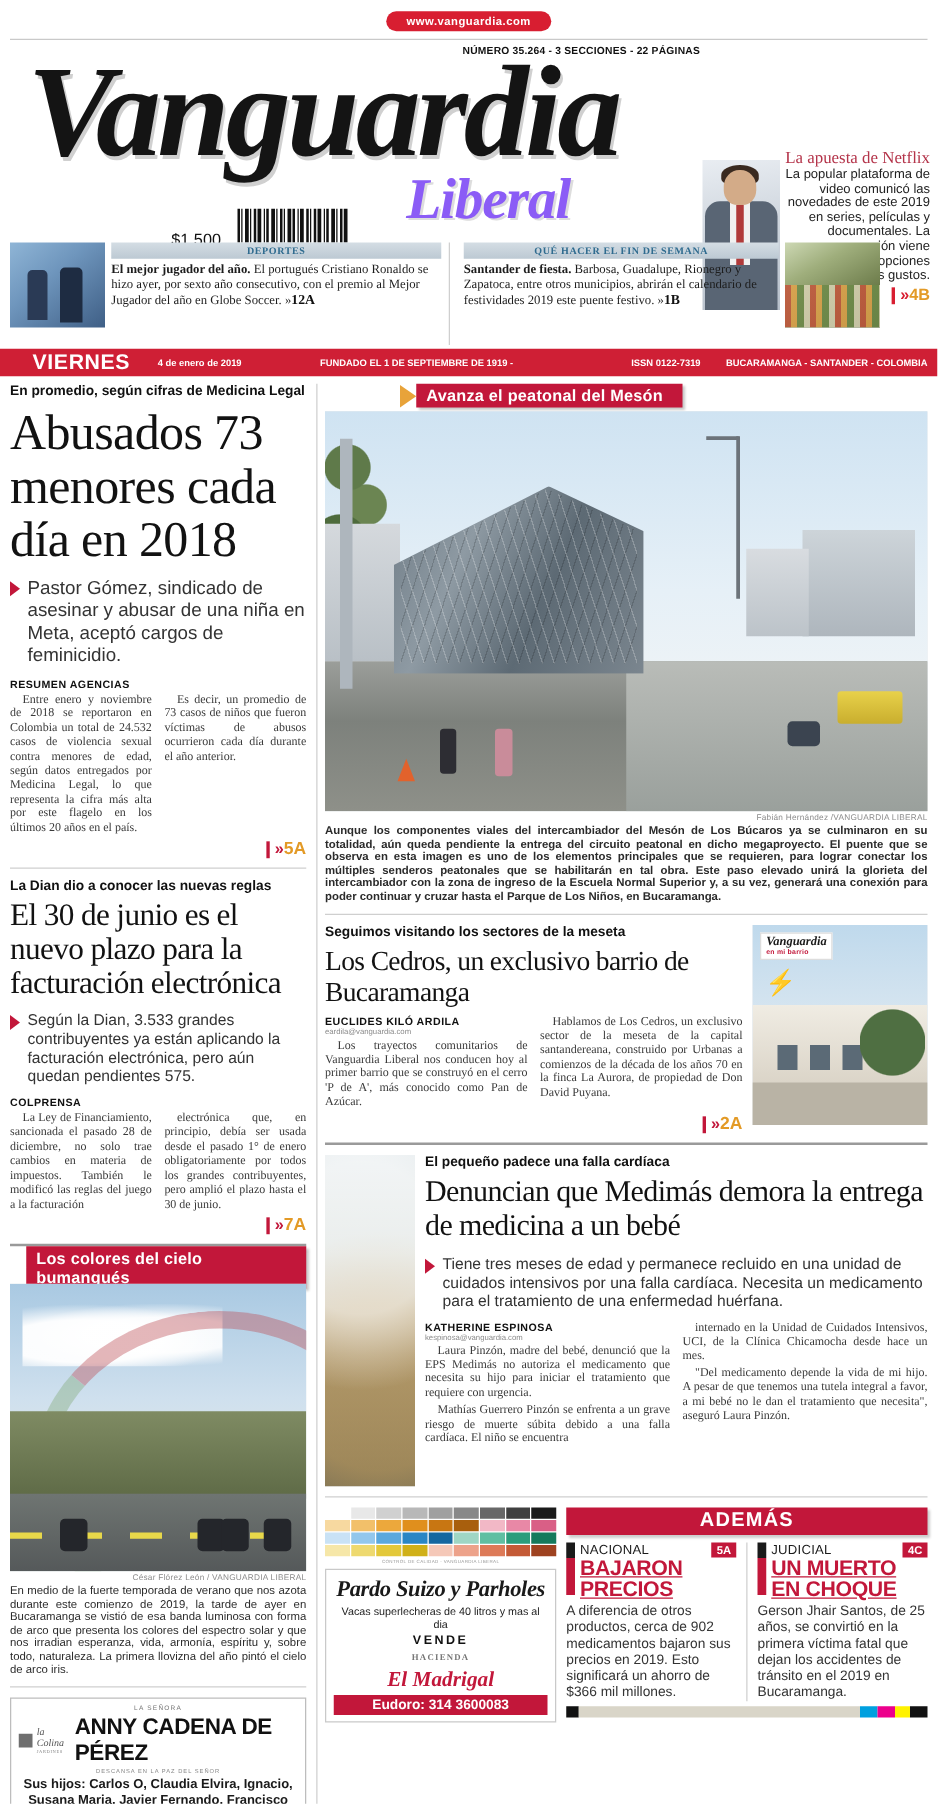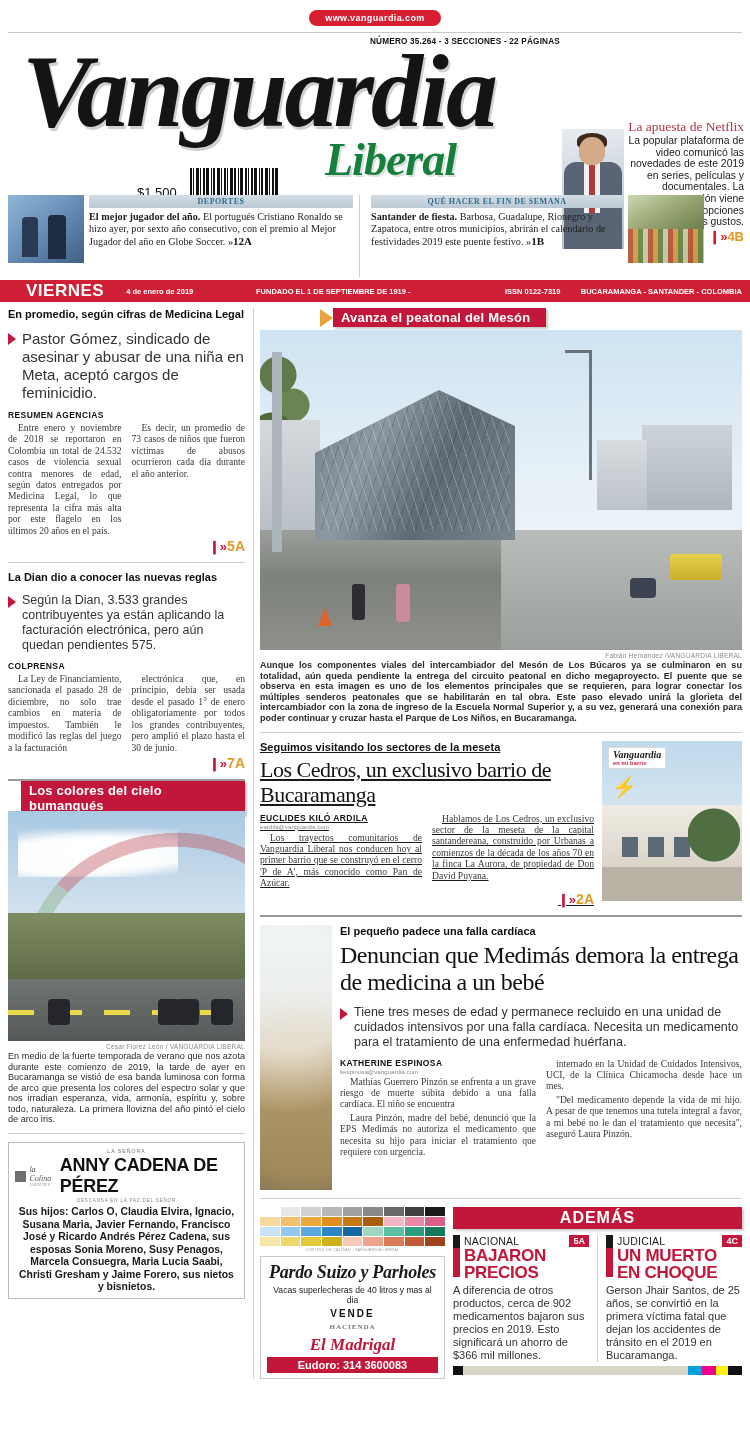--- a/index.html
+++ b/index.html
@@ -34,21 +34,21 @@
     font-weight:bold; font-style:italic;
     font-size:104px; line-height:104px; letter-spacing:-3px;
     color:#141414;
     text-shadow: 2px 3px 0 rgba(150,150,150,.45);
   }
   .wordmark2 {
     position:absolute; top:104px; left:325px;
     font-family:"Liberation Serif", serif;
     font-weight:bold; font-style:italic;
     font-size:46px; line-height:46px; letter-spacing:-1px;
-    color:#15803d;
+    color:#8b5cf6;
     text-shadow: 2px 2px 0 rgba(170,170,170,.4);
   }
   .price {
     position:absolute; top:152px; left:137px;
     font-size:13px; font-weight:normal; color:#111;
   }
   .barcode { position:absolute; top:135px; left:190px; width:120px; height:34px; }
   .barcode .bars { display:flex; height:27px; gap:0; }
   .barcode .bars i { display:block; background:#111; }
   .barcode .num { font-size:6px; letter-spacing:1.6px; color:#333; text-align:center; margin-top:1px; }
@@ -260,21 +260,21 @@
   }
   .ademas-cols { display:flex; gap:8px; margin-top:6px; }
   .ad-col { flex:1; position:relative; }
   .ad-col + .ad-col { padding-left:8px; border-left:1px solid #cfcfcf; }
   .ad-head { display:flex; align-items:flex-start; }
   .ad-mark { width:7px; height:42px; flex:0 0 7px; margin-right:4px;
     background:linear-gradient(180deg,#1a1a1a 0 30%, #c2173a 30% 100%); }
   .ad-sec { font-size:10.5px; color:#1a1a1a; letter-spacing:.2px; }
   .ad-pg { position:absolute; right:0; top:0; background:#c2173a; color:#fff;
     font-size:9px; font-weight:bold; padding:1px 4px; }
-  .ad-title { font-size:17px; font-weight:bold; color:#c2173a; line-height:17px; letter-spacing:-.3px; }
+  .ad-title { font-size:17px; font-weight:bold; color:#c2173a; line-height:17px; letter-spacing:-.3px;text-decoration:underline; }
   .ad-body { font-size:11px; line-height:13px; color:#333; margin-top:3px; }
 
   
   .obit { border:1px solid #bdbdbd; padding:5px 6px 4px 6px; }
   .obit .senora { text-align:center; font-size:5.2px; letter-spacing:1px; color:#777; }
   .obit .row1 { display:flex; align-items:center; justify-content:center; gap:6px; margin-top:1px; }
   .obit .logo { display:flex; align-items:center; gap:3px; }
   .obit .logo .sq { width:14px; height:11px; background:#6f6f6f; }
   .obit .logo .lt { font-family:"Liberation Serif", serif; font-style:italic; font-size:8px; color:#555; }
   .obit .logo .lt small { display:block; font-size:3.6px; font-style:normal; letter-spacing:.5px; color:#888; }
@@ -421,20 +421,21 @@
     <span class="d3">ISSN 0122-7319</span>
     <span class="d4">BUCARAMANGA - SANTANDER - COLOMBIA</span>
   </div>
 
   <div class="main">
 
     <div class="col-left">
 
       <div>
         <div class="kicker">En promedio, según cifras de Medicina Legal</div>
+        <h1 class="headline-serif lead">Abusados 73 menores cada día en 2018</h1>
         <div class="deck">
           <div class="arrow">
               <div class="arrow-shape"></div>
             </div>
           <p>Pastor Gómez, sindicado de asesinar y abusar de una niña en Meta, aceptó cargos de feminicidio.</p>
         </div>
         <div class="byline">RESUMEN AGENCIAS</div>
         <div class="body-2col">
           <div class="c bodytext">
             <p>Entre enero y noviembre de 2018 se reportaron en Colombia un total de 24.532 casos de violencia sexual contra menores de edad, según datos entregados por Medicina Legal, lo que representa la cifra más alta por este flagelo en los últimos 20 años en el país.</p>
@@ -445,20 +446,21 @@
         </div>
         <div class="pgref">
           <span class="tick">❙»</span><span>5A</span>
         </div>
       </div>
 
       <div class="rule"></div>
 
       <div>
         <div class="kicker">La Dian dio a conocer las nuevas reglas</div>
+        <h2 class="headline-serif" style="font-size:25px;line-height:27px;margin-top:3px;">El 30 de junio es el nuevo plazo para la facturación electrónica</h2>
         <div class="deck">
           <div class="arrow">
               <div class="arrow-shape"></div>
             </div>
           <p style="font-size:12.5px;line-height:15px;">Según la Dian, 3.533 grandes contribuyentes ya están aplicando la facturación electrónica, pero aún quedan pendientes 575.</p>
         </div>
         <div class="byline">COLPRENSA</div>
         <div class="body-2col">
           <div class="c bodytext">
               <p>La Ley de Financiamiento, sancionada el pasado 28 de diciembre, no solo trae cambios en materia de impuestos. También le modificó las reglas del juego a la facturación</p>
@@ -537,21 +539,21 @@
           <div class="cone"></div>
           <div class="moto"></div>
           <div class="bus"></div>
         </div>
         <div class="credit">Fabián Hernández /VANGUARDIA LIBERAL</div>
         <div class="caption" style="font-weight:bold;">Aunque los componentes viales del intercambiador del Mesón de Los Búcaros ya se culminaron en su totalidad, aún queda pendiente la entrega del circuito peatonal en dicho megaproyecto. El puente que se observa en esta imagen es uno de los elementos principales que se requieren, para lograr conectar los múltiples senderos peatonales que se habilitarán en tal obra. Este paso elevado unirá la glorieta del intercambiador con la zona de ingreso de la Escuela Normal Superior y, a su vez, generará una conexión para poder continuar y cruzar hasta el Parque de Los Niños, en Bucaramanga.</div>
       </div>
 
       <div class="rule"></div>
 
-      <div style="display:flex;gap:8px;text-decoration:underline;">
+      <div style="display:flex;gap:8px;">
         <div style="flex:1;">
           <div class="kicker">Seguimos visitando los sectores de la meseta</div>
           <h2 class="headline-serif" style="font-size:22px;line-height:25px;margin-top:3px;">Los Cedros, un exclusivo barrio de Bucaramanga</h2>
           <div class="body-2col" style="margin-top:6px;">
             <div class="c">
               <div class="byline" style="margin-top:0">
                 <span>EUCLIDES KILÓ ARDILA</span>
                 <span class="mail">eardila@vanguardia.com</span>
               </div>
               <div class="bodytext" style="margin-top:2px">
@@ -597,22 +599,22 @@
               </div>
             <p style="font-size:12.5px;line-height:15px;">Tiene tres meses de edad y permanece recluido en una unidad de cuidados intensivos por una falla cardíaca. Necesita un medicamento para el tratamiento de una enfermedad huérfana.</p>
           </div>
           <div class="body-2col" style="margin-top:8px;">
             <div class="c">
               <div class="byline" style="margin-top:0">
                 <span>KATHERINE ESPINOSA</span>
                 <span class="mail">kespinosa@vanguardia.com</span>
               </div>
               <div class="bodytext" style="margin-top:1px">
+                <p>Laura Pinzón, madre del bebé, denunció que la EPS Medimás no autoriza el medicamento que necesita su hijo para iniciar el tratamiento que requiere con urgencia.</p>
                 <p>Mathías Guerrero Pinzón se enfrenta a un grave riesgo de muerte súbita debido a una falla cardíaca. El niño se encuentra</p>
-                <p>Laura Pinzón, madre del bebé, denunció que la EPS Medimás no autoriza el medicamento que necesita su hijo para iniciar el tratamiento que requiere con urgencia.</p>
               </div>
             </div>
             <div class="c bodytext">
               <p>internado en la Unidad de Cuidados Intensivos, UCI, de la Clínica Chicamocha desde hace un mes.</p>
               <p>"Del medicamento depende la vida de mi hijo. A pesar de que tenemos una tutela integral a favor, a mi bebé no le dan el tratamiento que necesita", aseguró Laura Pinzón.</p>
             </div>
           </div>
         </div>
       </div>
 

